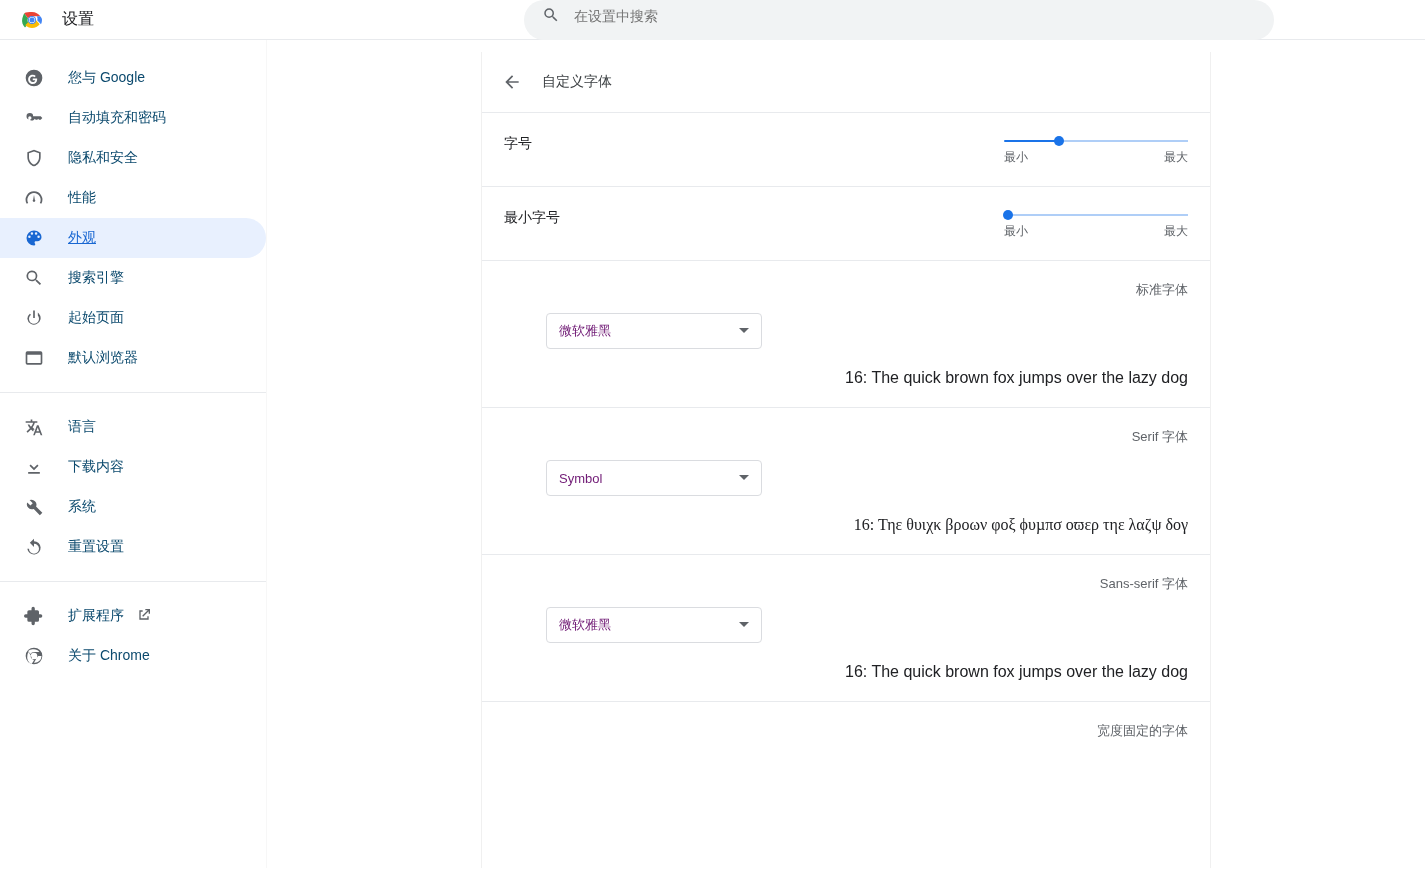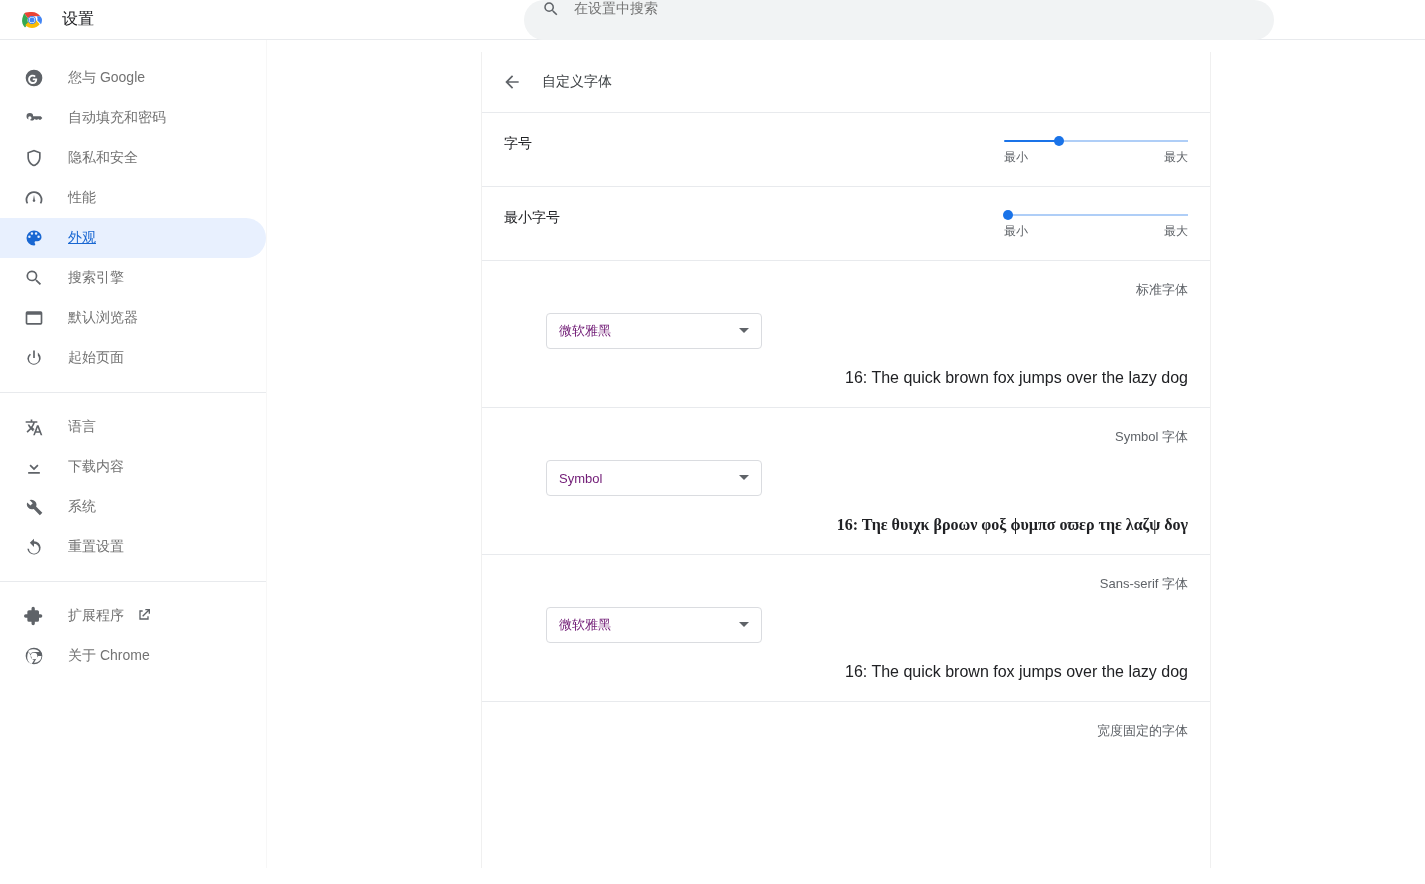--- a/index.html
+++ b/index.html
@@ -25,25 +25,25 @@
 }
 .app-title {
   font-size: 16px;
   color: #202124;
   margin-right: 430px;
 }
 .search-wrap {
   flex: 1;
   max-width: 750px;
   display: flex;
-  align-items: flex-start;
+  align-items: flex-end;
   background: #f1f3f4;
   border-radius: 46px;
   height: 40px;
-  padding: 0 18px;
+  padding: 16px 18px;
 }
 .search-wrap svg { width: 18px; height: 18px; fill: #5f6368; margin-right: 14px; }
 .search-wrap input {
   border: none; background: transparent; outline: none;
   font-size: 14px; color: #5f6368; flex: 1;
 }
 .body-row { display: flex; height: calc(884px - 56px); }
 .sidebar {
   width: 266px;
   padding-top: 18px;
@@ -51,21 +51,21 @@
 }
 .side-item {
   display: flex;
   align-items: center;
   height: 40px;
   padding-left: 24px;
   border-top-right-radius: 40px;
   border-bottom-right-radius: 40px;
   cursor: pointer;
   font-size: 14px;
-  color: #737373;
+  color: #0c4a6e;
 }
 .side-item.active { background: #e8f0fe; color: #1967d2; text-decoration: underline; }
 .side-item.active .side-icon svg { fill: #1967d2; }
 .side-icon { width: 20px; height: 20px; margin-right: 24px; display: flex; align-items: center; justify-content: center; }
 .side-icon svg { width: 20px; height: 20px; fill: #5f6368; }
 .side-divider { height: 1px; background: #e8eaed; margin: 14px 0; }
 .side-item .ext-icon { margin-left: 12px; }
 .side-item .ext-icon svg { width: 16px; height: 16px; fill: #5f6368; }
 .main {
   flex: 1;
@@ -127,21 +127,21 @@
   cursor: pointer;
   margin-left: 42px;
 }
 .dropdown svg { width: 10px; height: 10px; fill: #5f6368; }
 .preview {
   margin-left: 60px;
   margin-top: 20px;
   font-size: 16px;
   color: #202124;
 }
-.preview.serif { font-family: "Symbol", serif; font-weight: bold; }
+.preview.serif { font-family: "Symbol", serif; }
 </style>
 </head>
 <body>
 
 <div class="header">
   <svg class="chrome-logo" viewBox="0 0 48 48">
     <circle cx="24" cy="24" r="22" fill="#fff"></circle>
     <path fill="#EA4335" d="M24 8c7 0 13 3.4 16.5 8.6L24 16.6c-3.4 0-6.4 1.8-8 4.6L8.4 10.6C12.2 8 17.8 8 24 8z"></path>
     <path fill="#34A853" d="M8.4 10.6l7.6 10.6c-.5 1-.8 2.1-.8 3.3 0 2.4 1 4.6 2.6 6.1L10 38.8C5.3 34.6 3 28.1 4.6 21c.9-4 2.3-7.4 3.8-10.4z"></path>
     <path fill="#FBBC05" d="M24 40c-5.2 0-9.9-2-13.5-5.3l7.3-8c1.6 1.5 3.7 2.4 6.1 2.4 3.5 0 6.5-2 8-4.9l7.5 8.4C36 37 30.4 40 24 40z"></path>
@@ -205,32 +205,32 @@
       <span class="side-icon">
           <svg viewBox="0 0 24 24">
             <path d="M15.5 14h-.79l-.28-.27A6.5 6.5 0 109.5 16c1.61 0 3.09-.59 4.23-1.57l.27.28v.79l5 5L20.5 19l-5-5zm-6 0A4.5 4.5 0 1114 9.5 4.5 4.5 0 019.5 14z"></path>
           </svg>
         </span>
       <span>搜索引擎</span>
     </div>
     <div class="side-item">
       <span class="side-icon">
           <svg viewBox="0 0 24 24">
+            <path d="M11 3h2v9h-2V3zm5.6 2.4l1.4 1.4A8 8 0 114 13a8 8 0 013-6.2l1.4 1.4A6 6 0 1018 13a6 6 0 00-1.4-3.9z"></path>
+          </svg>
+        </span>
+      <span>起始页面</span>
+    </div>
+    <div class="side-item">
+      <span class="side-icon">
+          <svg viewBox="0 0 24 24">
             <path d="M4 4h16a2 2 0 012 2v12a2 2 0 01-2 2H4a2 2 0 01-2-2V6a2 2 0 012-2zm0 4v10h16V8H4z"></path>
           </svg>
         </span>
       <span>默认浏览器</span>
-    </div>
-    <div class="side-item">
-      <span class="side-icon">
-          <svg viewBox="0 0 24 24">
-            <path d="M11 3h2v9h-2V3zm5.6 2.4l1.4 1.4A8 8 0 114 13a8 8 0 013-6.2l1.4 1.4A6 6 0 1018 13a6 6 0 00-1.4-3.9z"></path>
-          </svg>
-        </span>
-      <span>起始页面</span>
     </div>
 
     <div class="side-divider"></div>
 
     <div class="side-item">
       <span class="side-icon">
           <svg viewBox="0 0 24 24">
             <path d="M12.9 15l-2.6-2.6A13 13 0 0013 7h3V5h-6V3H8v2H2v2h9a11 11 0 01-2.6 4.6A11 11 0 016.5 9H4.4a13 13 0 002.7 4.4L3 17.5 4.4 19l4-4 2.5 2.5.9-2.5zM17.5 10h-2L11 22h2l1.1-3h4.8l1.1 3h2l-4.5-12zm-2.6 7l1.6-4.3L18.1 17h-3.2z"></path>
           </svg>
         </span>
@@ -334,21 +334,21 @@
         <div class="dropdown">
           <span>微软雅黑</span>
           <svg viewBox="0 0 10 10">
               <path d="M0 2l5 5 5-5z"></path>
             </svg>
         </div>
         <div class="preview">16: The quick brown fox jumps over the lazy dog</div>
       </div>
 
       <div class="section">
-        <div class="font-section-label">Symbol 字体</div>
+        <div class="font-section-label">Serif 字体</div>
         <div class="dropdown">
           <span>Symbol</span>
           <svg viewBox="0 0 10 10">
               <path d="M0 2l5 5 5-5z"></path>
             </svg>
         </div>
         <div class="preview serif">16: Τηε θυιχκ βροων φοξ ϕυµπσ οϖερ τηε λαζψ δογ</div>
       </div>
 
       <div class="section">

